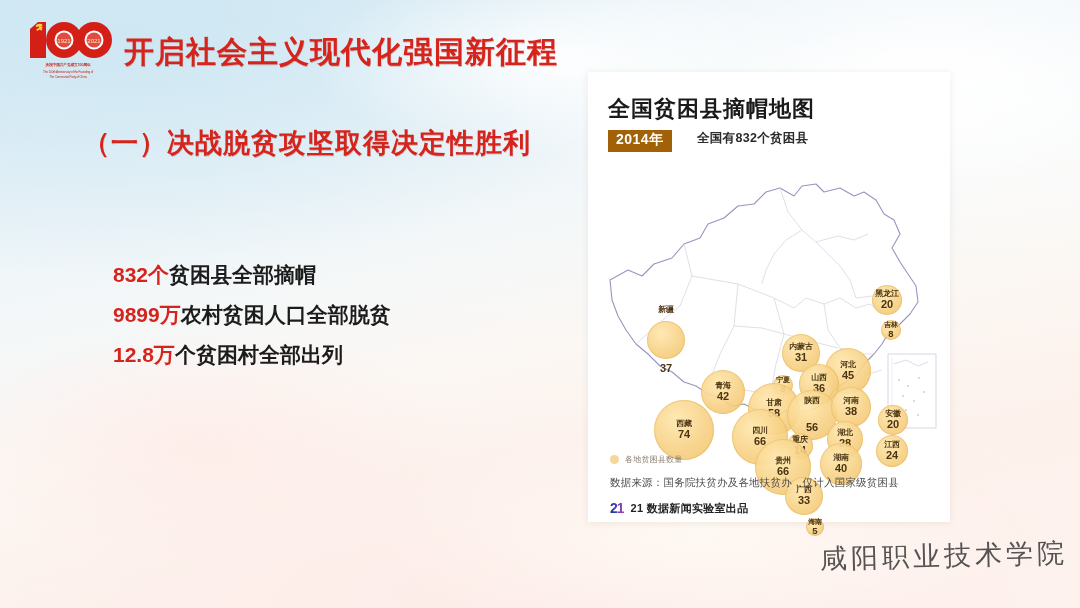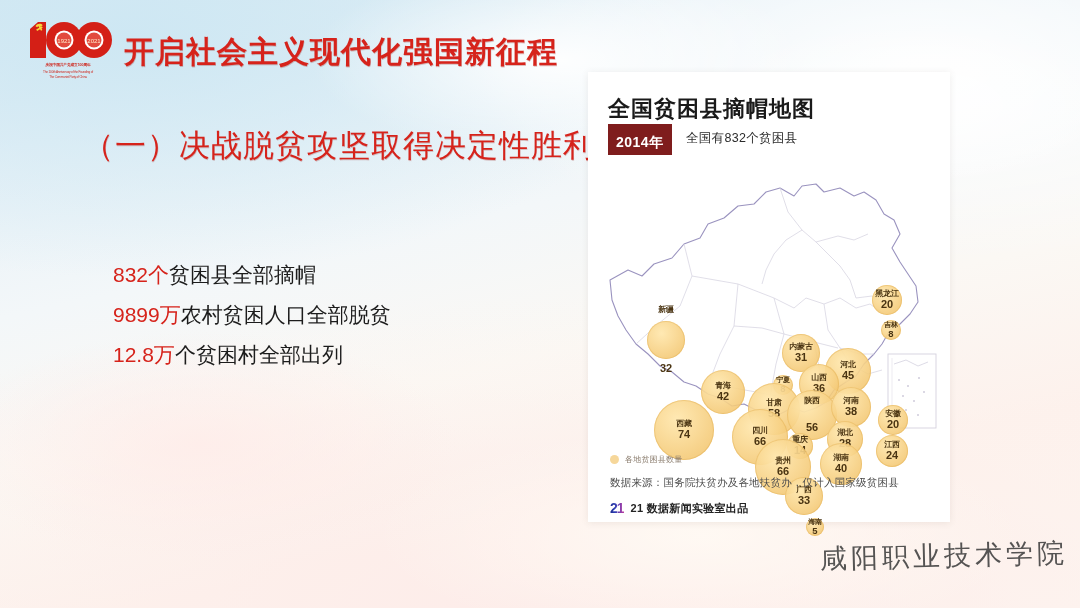--- a/index.html
+++ b/index.html
@@ -36,40 +36,40 @@
     transform:scale(0.92);transform-origin:center;
   }
   .logo .sub1{top:44px;font-size:4.1px;font-weight:bold;}
   .logo .sub2{top:52px;font-size:3.4px;line-height:1.35;}
   #main-title{
     margin-left:10px;color:#d6231b;font-weight:bold;font-size:30px;letter-spacing:1px;
     text-shadow:0.5px 0.5px 0 rgba(140,10,5,0.25);
   }
 
   #section-title{
-    position:absolute;left:83px;top:125px;color:#d6231b;font-weight:normal;font-size:31px;
+    position:absolute;left:83px;top:125px;color:#d6231b;font-weight:bold;font-size:27px;
     letter-spacing:1px;text-shadow:0.5px 0.5px 0 rgba(140,10,5,0.22);
   }
 
   
   #bullets{position:absolute;left:113px;top:264px;}
-  .bullet{font-size:21px;font-weight:normal;color:#1c1c1c;line-height:1;margin-bottom:19px;white-space:nowrap;}
+  .bullet{font-size:21px;font-weight:bold;color:#1c1c1c;line-height:1;margin-bottom:19px;white-space:nowrap;}
   .bullet .num{color:#d6231b;}
 
   
   #map-card{
     position:absolute;left:588px;top:72px;width:362px;height:450px;background:#ffffff;
     box-shadow:0 1px 7px rgba(90,80,70,0.10);
   }
   #map-title{position:absolute;left:20px;top:22px;font-size:22px;font-weight:bold;color:#1a1a1a;letter-spacing:1px;}
   #year-badge{
-    position:absolute;left:20px;top:52px;background:#7f1d1d;color:#fff;font-weight:bold;
-    font-size:14px;padding:10px 8px 3px;letter-spacing:0.5px;
-  }
-  #map-subtitle{position:absolute;left:98px;top:58px;font-size:12.5px;font-weight:normal;color:#2b2b2b;letter-spacing:0.3px;}
+    position:absolute;left:20px;top:58px;background:#a16207;color:#fff;font-weight:bold;
+    font-size:14px;padding:1px 8px 3px;letter-spacing:0.5px;
+  }
+  #map-subtitle{position:absolute;left:109px;top:58px;font-size:12.5px;font-weight:bold;color:#2b2b2b;letter-spacing:0.3px;}
 
   
   #map-svg{position:absolute;left:0px;top:86px;width:362px;height:290px;}
 
   
   .bubble{
     position:absolute;border-radius:50%;
     background:radial-gradient(circle at 38% 32%, rgba(255,232,176,0.96), rgba(244,201,117,0.88) 72%, rgba(240,191,99,0.82) 100%);
     box-shadow:inset 0 0 0 1px rgba(227,176,82,0.45);
     display:flex;flex-direction:column;align-items:center;justify-content:center;
@@ -199,21 +199,21 @@
       </svg>
       
     <div class="bubble" style="left: 284px; top: 127px; height: 30px; width: 30px;">
           <span class="bname">黑龙江</span>
           <span class="bval">20</span>
         </div><div class="bubble sm" style="left: 293px; top: 162px; height: 20px; width: 20px;">
           <span class="bname">吉林</span>
           <span class="bval">8</span>
         </div><div class="bubble" style="left: 59px; top: 163px; height: 38px; width: 38px; gap: 48px;">
           <span class="bname">新疆</span>
-          <span class="bval">32</span>
+          <span class="bval">37</span>
         </div><div class="bubble" style="left: 194px; top: 176px; height: 38px; width: 38px;">
           <span class="bname">内蒙古</span>
           <span class="bval">31</span>
         </div><div class="bubble" style="left: 237px; top: 190px; height: 46px; width: 46px;">
           <span class="bname">河北</span>
           <span class="bval">45</span>
         </div><div class="bubble sm" style="left: 185px; top: 217px; height: 20px; width: 20px;">
           <span class="bname">宁夏</span>
           <span class="bval">8</span>
         </div><div class="bubble" style="left: 211px; top: 206px; height: 40px; width: 40px;">

